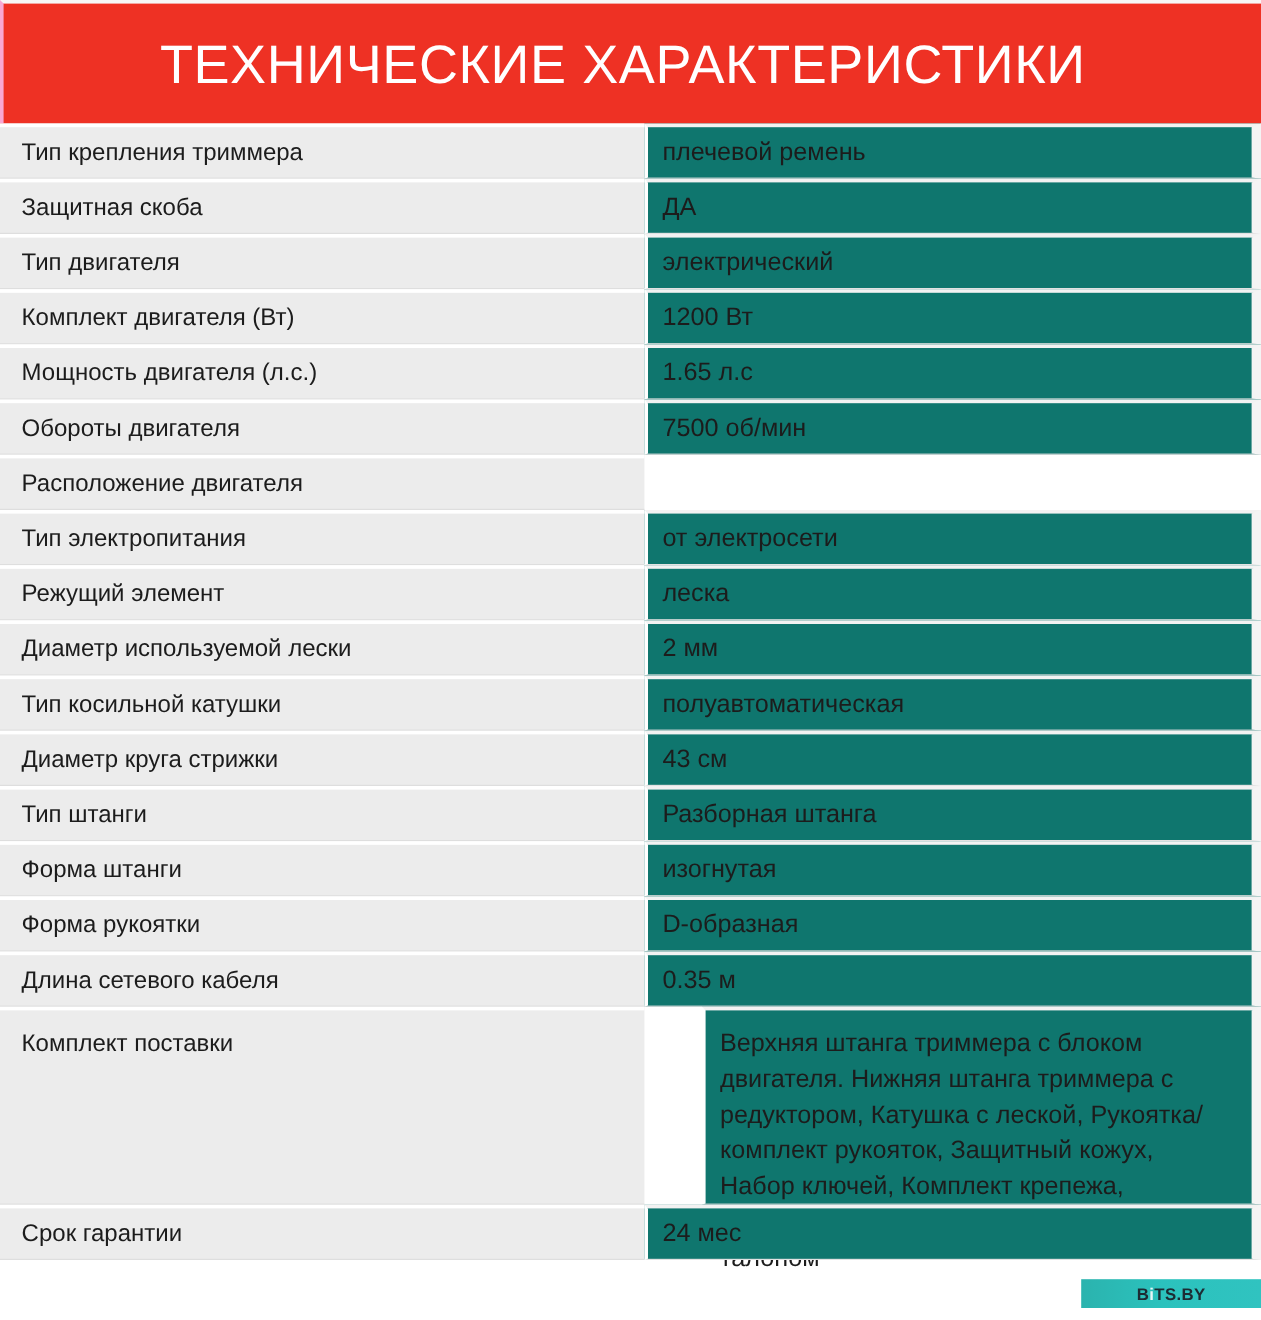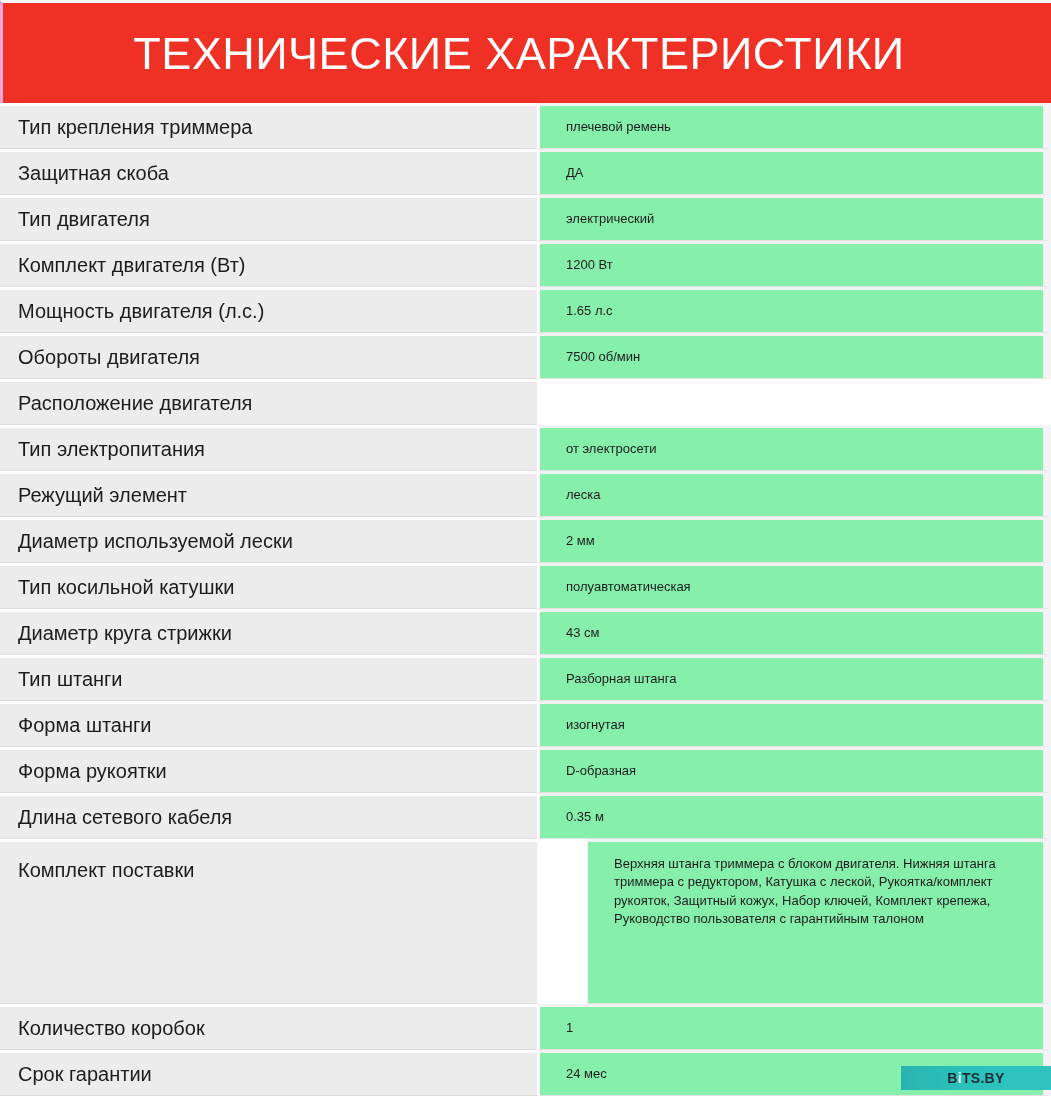--- a/index.html
+++ b/index.html
@@ -72,31 +72,31 @@
     padding: 0 14px 0 18px;
     display: flex;
     align-items: center;
     color: #1c1c1c;
     font-size: 20px;
     line-height: 1.3;
   }
 
   .spec-value {
     flex: 1 1 auto;
-    background: #86efac;
+    background: #0f766e;
     border-top: 3px solid #f2f2f2;
     border-bottom: 1px solid #e2e2e2;
     border-left: 3px solid #ffffff;
     border-right: 8px solid #f4f4f4;
     box-sizing: border-box;
-    padding: 0 14px 0 26px;
+    padding: 0 14px 0 12px;
     display: flex;
     align-items: center;
     color: #1c1c1c;
-    font-size: 13px;
+    font-size: 21px;
     line-height: 1.3;
   }
 
   .spec-row.tall .spec-label,
   .spec-row.tall .spec-value {
     align-items: flex-start;
     padding-top: 13px;
   }
   .spec-row.tall .spec-label {
     padding-top: 15px;
@@ -210,24 +210,20 @@
       </div>
       <div class="spec-row">
         <div class="spec-label">Длина сетевого кабеля</div>
         <div class="spec-value">0.35 м</div>
       </div>
       <div class="spec-row tall">
         <div class="spec-label">Комплект поставки</div>
         <div class="spec-value">Верхняя штанга триммера с блоком двигателя. Нижняя штанга триммера с редуктором, Катушка с леской, Рукоятка/комплект рукояток, Защитный кожух, Набор ключей, Комплект крепежа, Руководство пользователя с гарантийным талоном</div>
       </div>
       <div class="spec-row">
-        <div class="spec-label">Количество коробок</div>
-        <div class="spec-value">1</div>
-      </div>
-      <div class="spec-row">
         <div class="spec-label">Срок гарантии</div>
         <div class="spec-value">24 мес</div>
       </div>
     </div>
 
   <div class="watermark-badge">
     <span class="watermark-text"><span>B</span><span class="wm-i">i</span><span>TS.BY</span></span>
   </div>
 
 </div>

